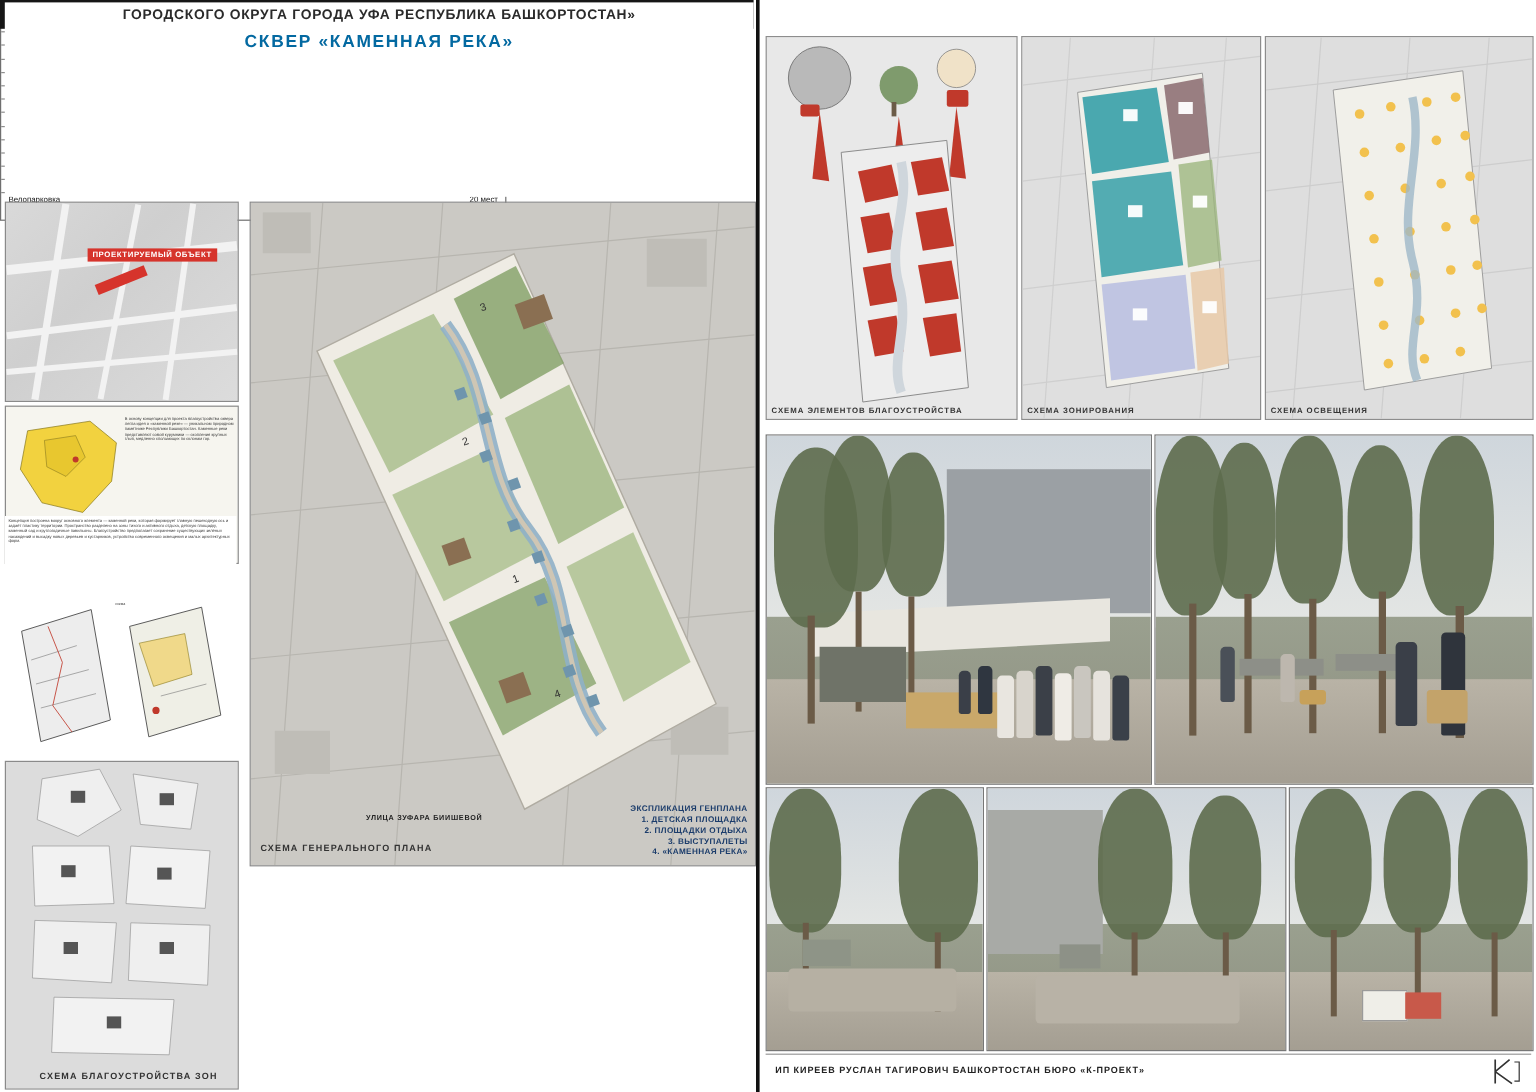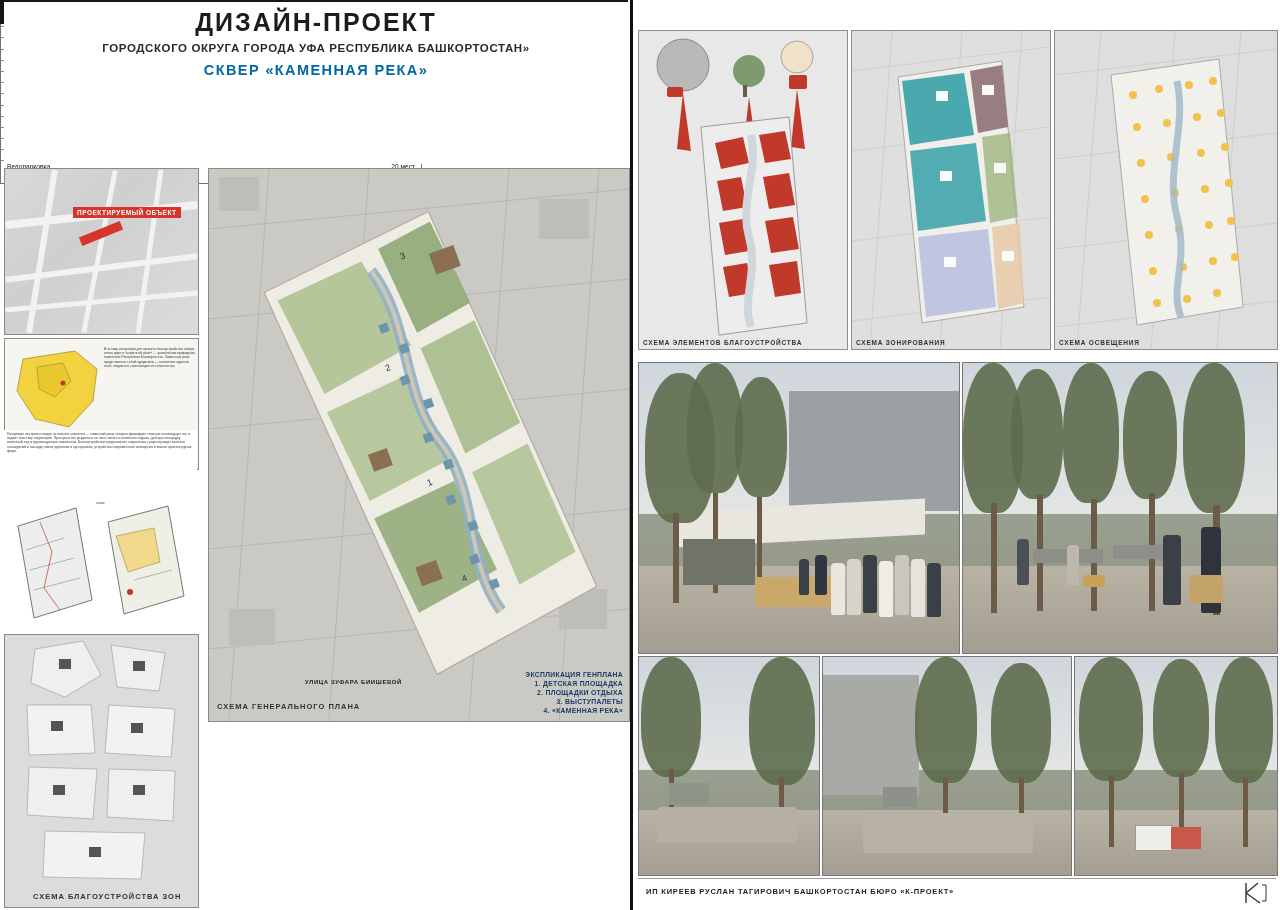--- a/index.html
+++ b/index.html
@@ -105,21 +105,20 @@
 </head>
 <body>
 
 <div class="board">
 
   <div class="left">
 
     <div class="bw-corner"></div>
 
     <div class="title-block">
-      <div class="title-main">ДИЗАЙН-ПРОЕКТ</div>
       <div class="title-sub">ГОРОДСКОГО ОКРУГА ГОРОДА УФА РЕСПУБЛИКА БАШКОРТОСТАН»</div>
       <div class="title-sub2">СКВЕР «КАМЕННАЯ РЕКА»</div>
     </div>
 
     <div class="blk" id="blk-situation">
       <div class="road" style="left:0;top:42px;width:193px;height:8px;transform:rotate(-6deg);"></div>
       <div class="road" style="left:0;top:96px;width:193px;height:6px;transform:rotate(-7deg);"></div>
       <div class="road" style="left:34px;top:0;width:6px;height:165px;transform:rotate(9deg);"></div>
       <div class="road" style="left:92px;top:0;width:5px;height:165px;transform:rotate(11deg);"></div>
       <div class="road" style="left:142px;top:0;width:5px;height:165px;transform:rotate(8deg);"></div>

